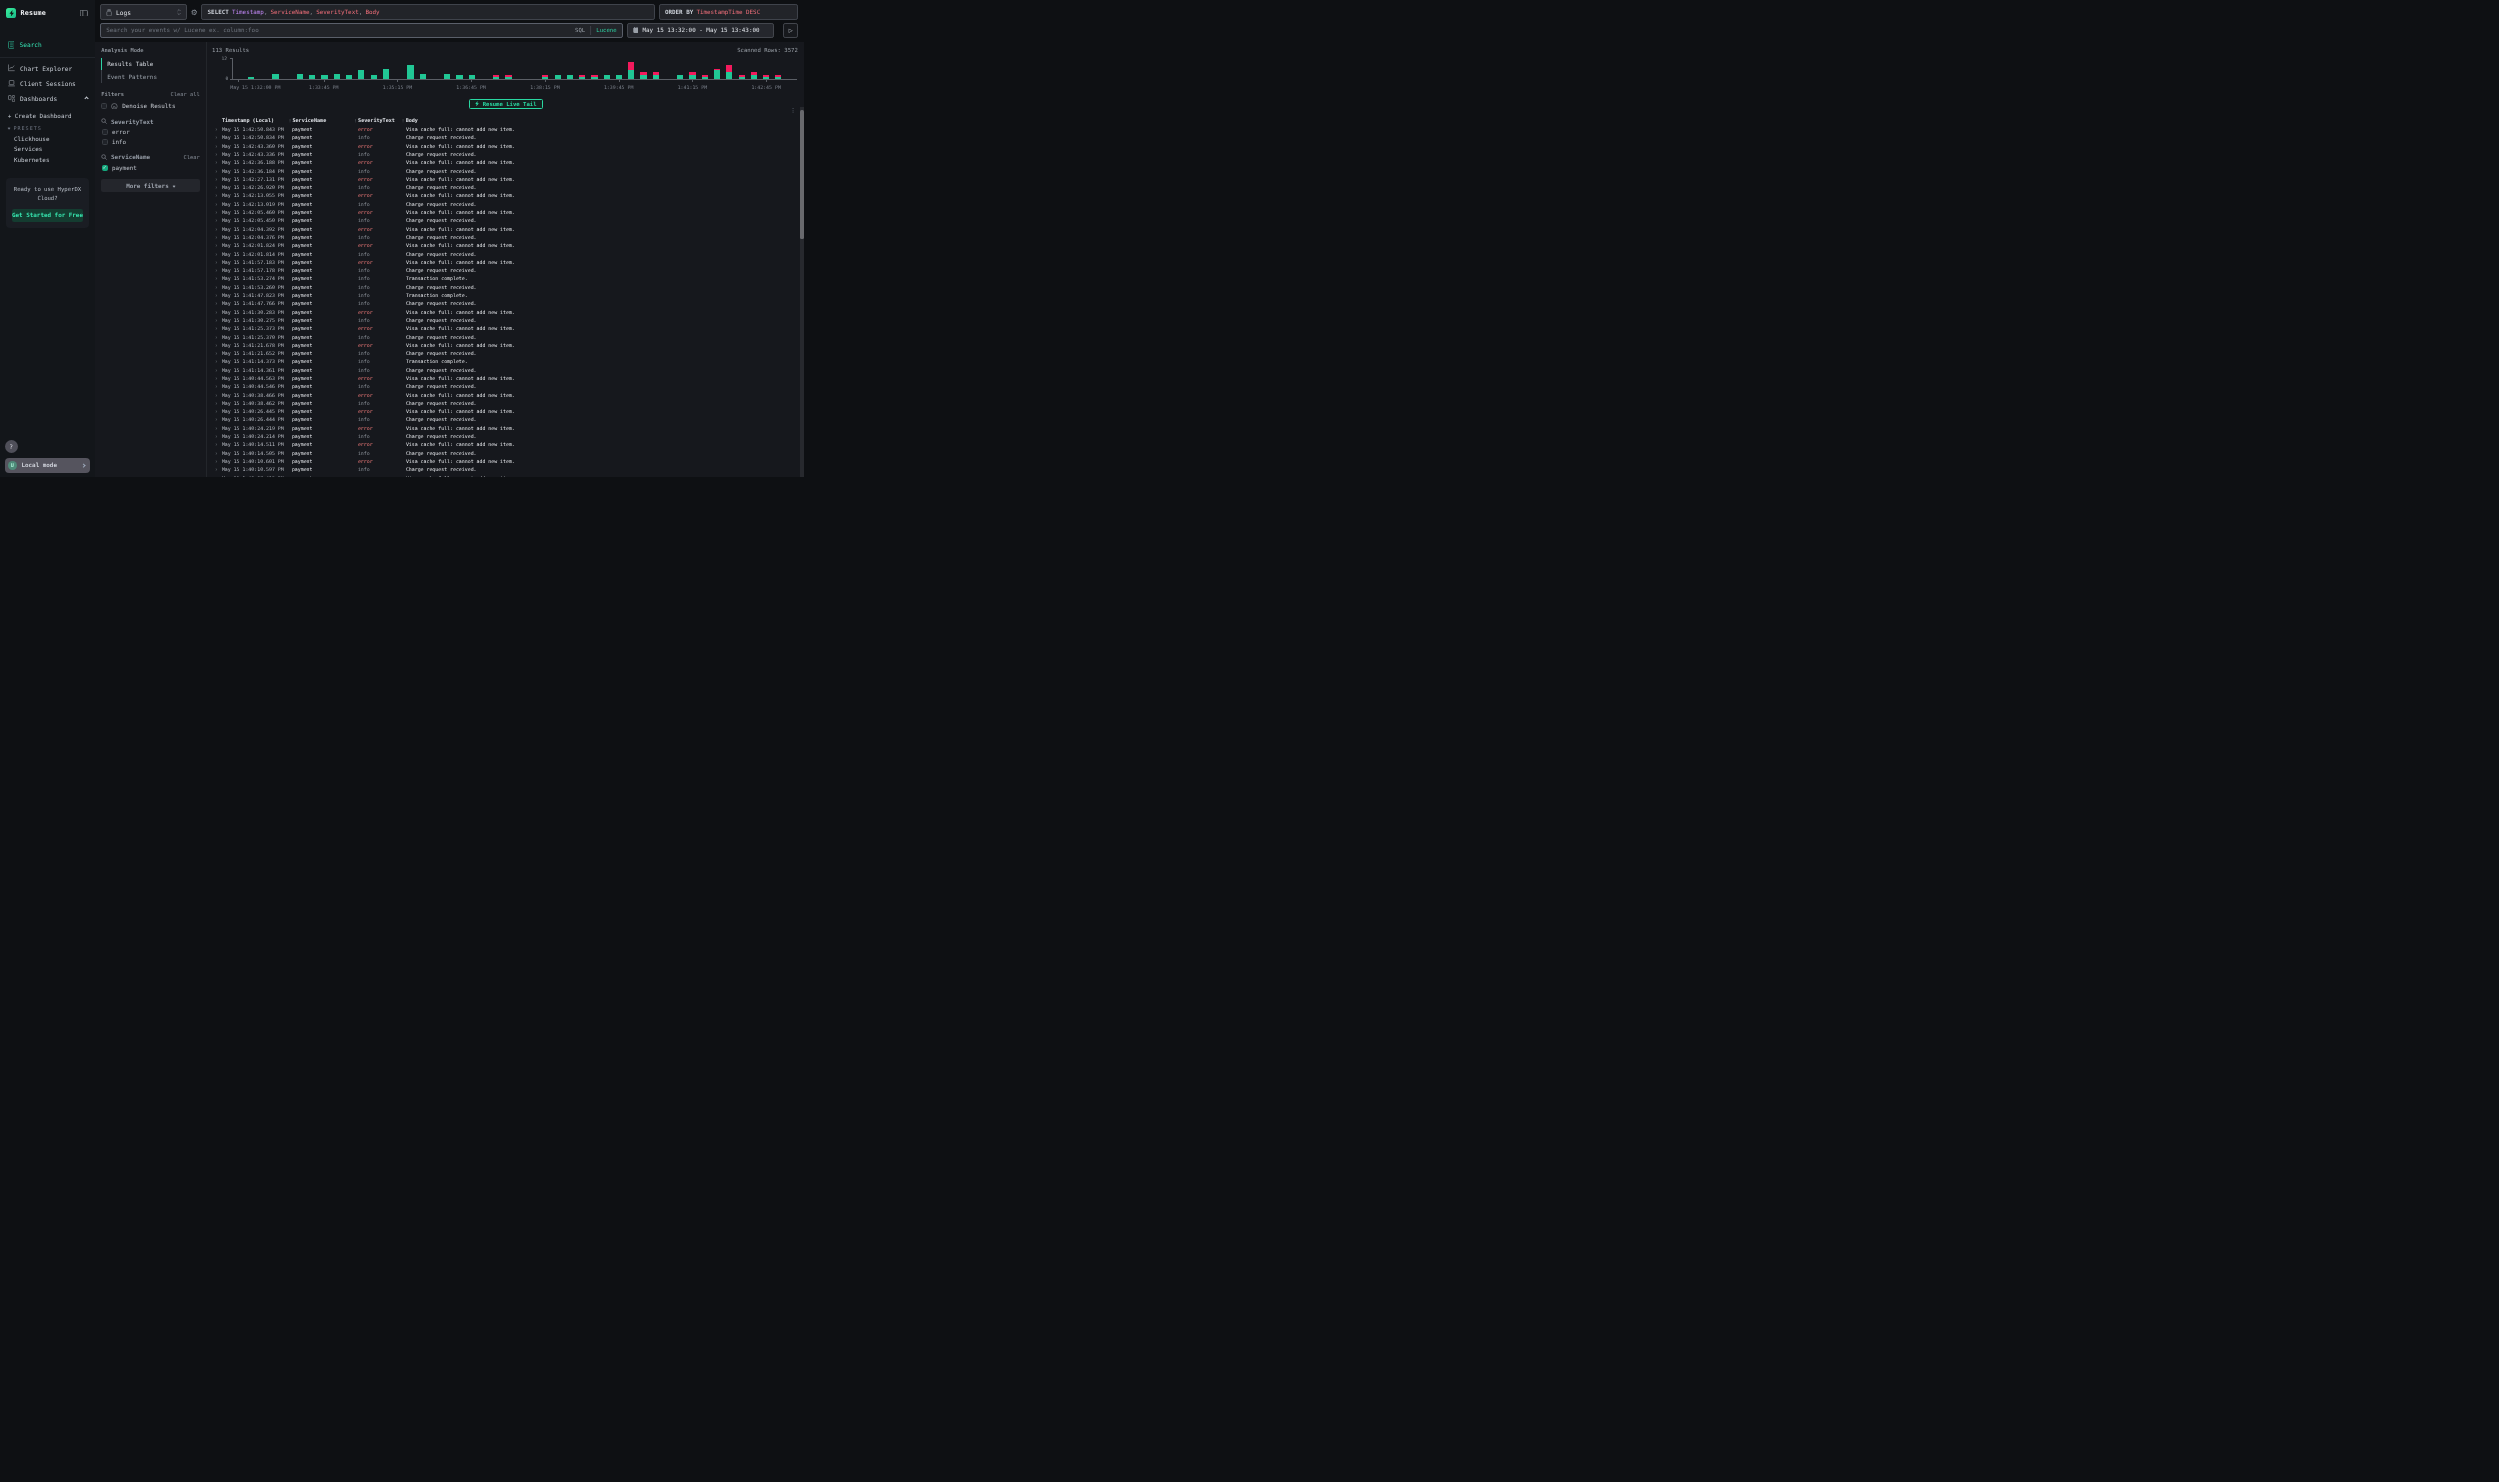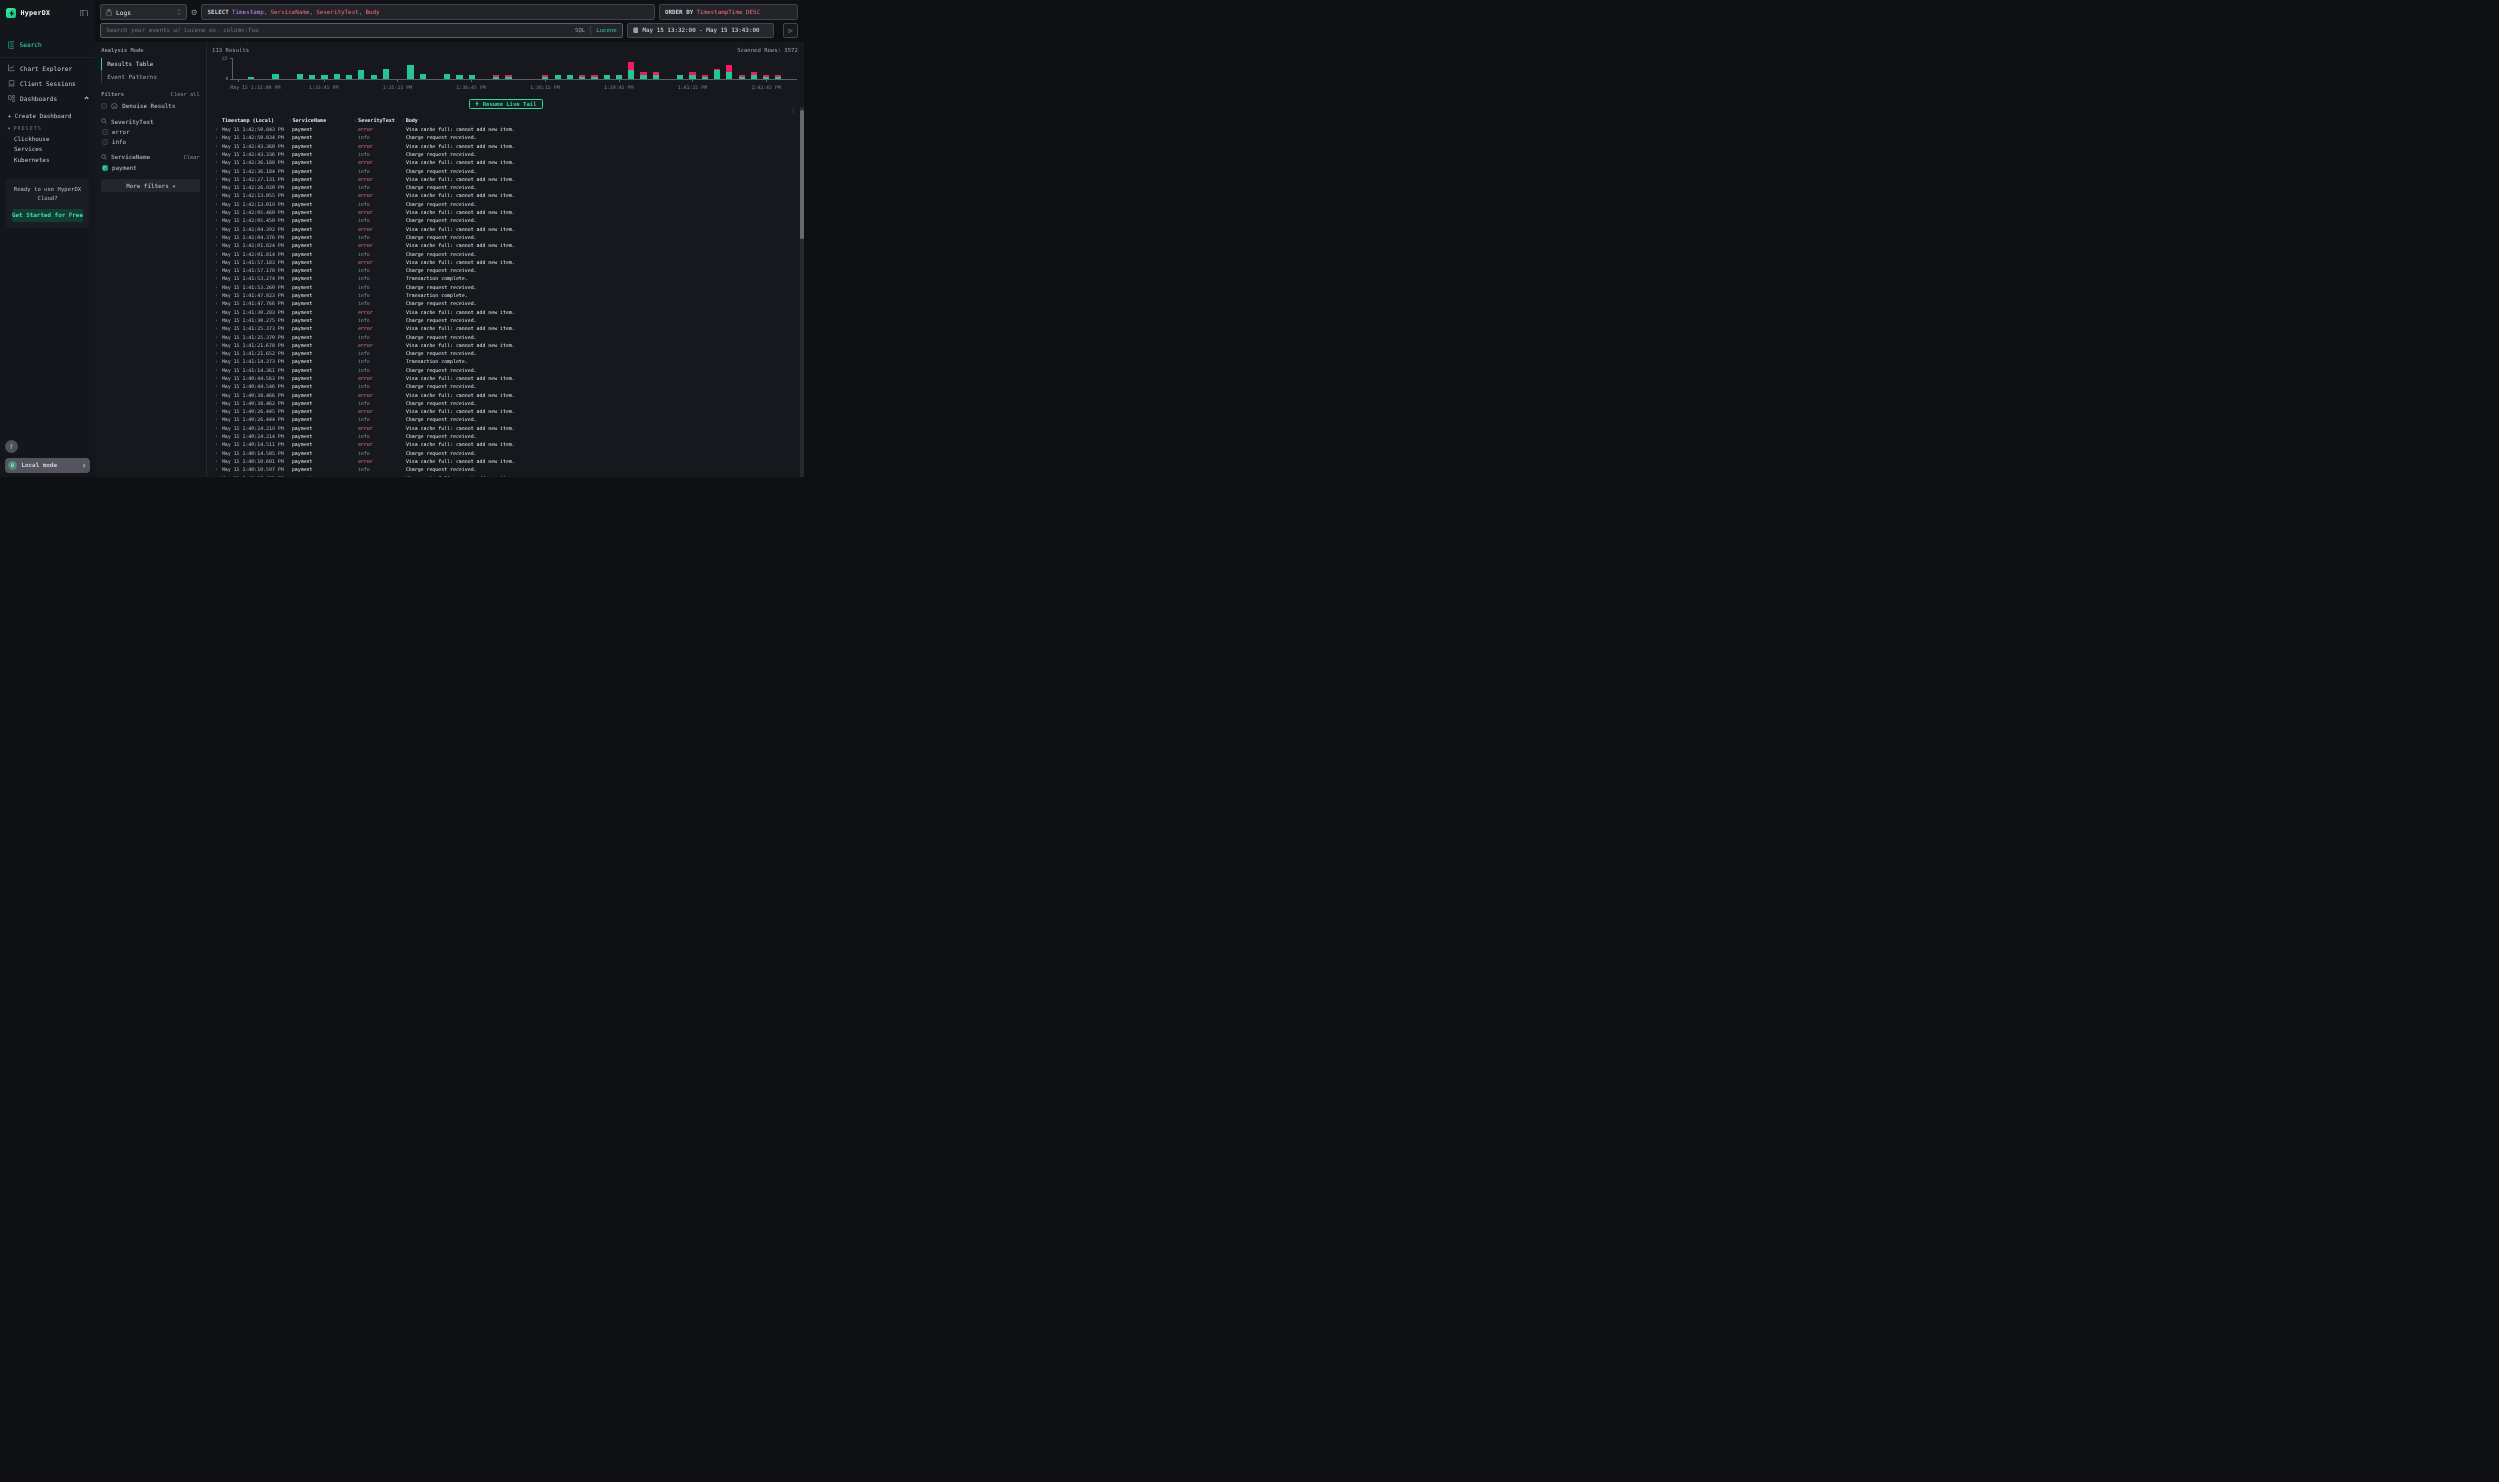--- a/index.html
+++ b/index.html
@@ -153,21 +153,21 @@
 
 <div class="app">
 
   <div class="sidebar">
     <div class="side-top">
       <span class="logo-badge">
         <svg width="5.6" height="6.7" viewBox="0 0 11 13">
             <path d="M6.8 0 L1 7.4 H4.6 L3.4 13 L10 5.2 H6.1 Z" fill="#0c1210"></path>
           </svg>
       </span>
-      <span class="brand">HyperDX</span>
+      <span class="brand">Resume</span>
       <span class="icon">
         <svg width="7.7" height="6.7" viewBox="0 0 15 13">
             <rect x="0.5" y="0.5" width="14" height="12" rx="2" fill="none" stroke="#c3c8d0"></rect>
             <line x1="5.5" y1="1" x2="5.5" y2="12" stroke="#c3c8d0"></line>
           </svg>
       </span>
     </div>
 
     <div class="nav">
       <div class="nav-item active">

